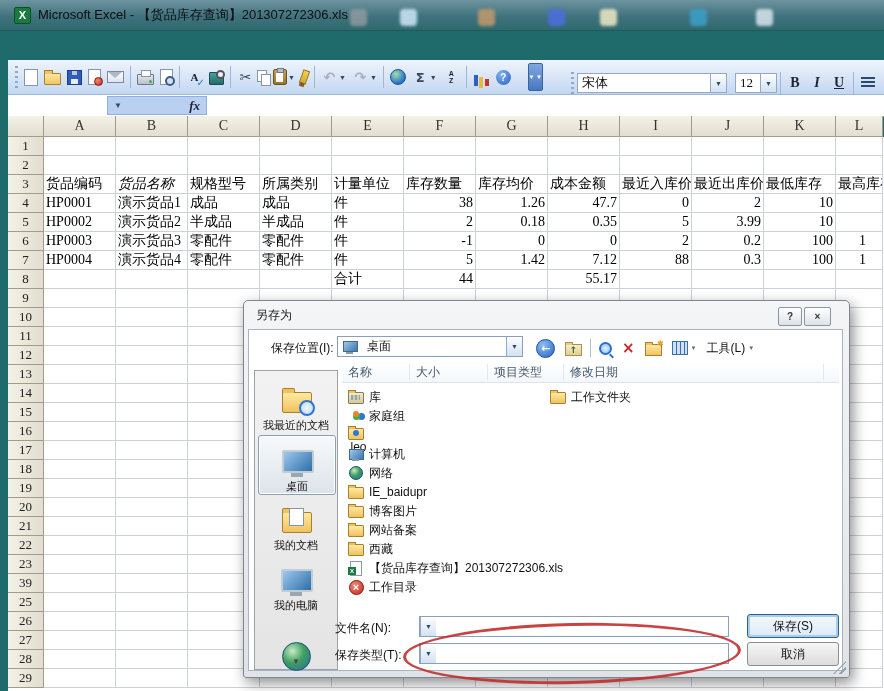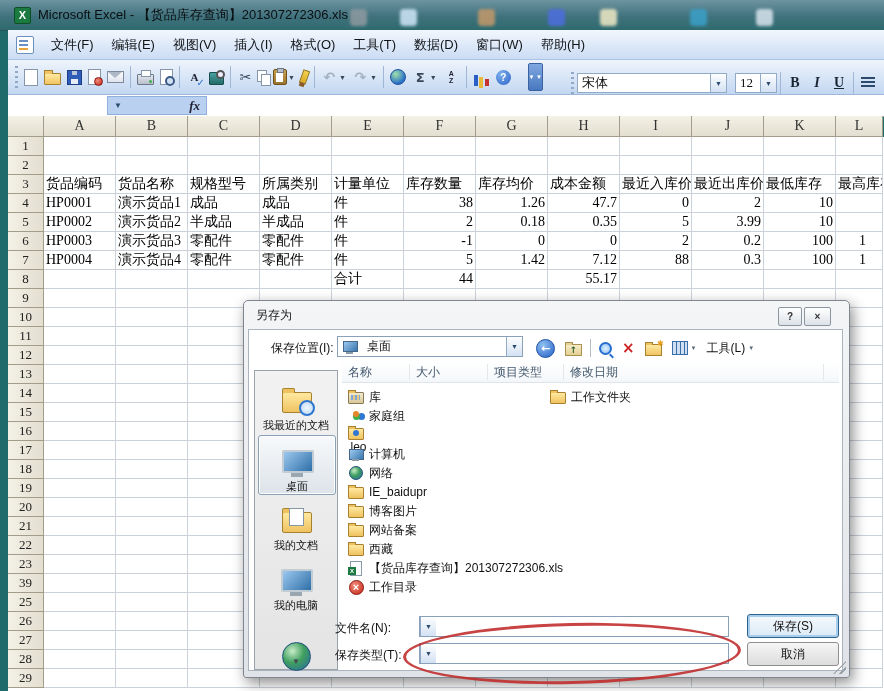--- a/index.html
+++ b/index.html
@@ -203,34 +203,20 @@
     <span class="blob" style="left:400px;background:#cfe6f8"></span>
     <span class="blob" style="left:478px;background:#c2996a"></span>
     <span class="blob" style="left:548px;background:#4d6de0"></span>
     <span class="blob" style="left:600px;background:#efe9c4"></span>
     <span class="blob" style="left:690px;background:#3aa0c8"></span>
     <span class="blob" style="left:756px;background:#d8e4ee"></span>
     <span class="xl-appicon">X</span>
     <span class="title-text">Microsoft Excel - 【货品库存查询】201307272306.xls</span>
   </div>
 
-  <div class="abs menubar">
-    <span class="mdoc"></span>
-    <span id="menuItems" style="display:flex">
-        <div class="mitem">文件(F)</div>
-        <div class="mitem">编辑(E)</div>
-        <div class="mitem">视图(V)</div>
-        <div class="mitem">插入(I)</div>
-        <div class="mitem">格式(O)</div>
-        <div class="mitem">工具(T)</div>
-        <div class="mitem">数据(D)</div>
-        <div class="mitem">窗口(W)</div>
-        <div class="mitem">帮助(H)</div>
-      </span>
-  </div>
 
   <div class="toolbar">
     <span class="tgrip"></span>
     <span id="tbStd" style="display:flex;align-items:center">
         <div class="tbi">
           <div class="ig ic-new-icon"></div>
         </div>
         <div class="tbi">
           <div class="ig ic-open-icon"></div>
         </div>
@@ -371,21 +357,21 @@
         <div class="gc" style="width: 72px;"></div>
         <div class="gc" style="width: 72px;"></div>
         <div class="gc" style="width: 72px;"></div>
         <div class="gc" style="width: 72px;"></div>
         <div class="gc" style="width: 72px;"></div>
         <div class="gc colL" style="width: 47px;"></div>
       </div>
       <div class="gr">
         <div class="rh">3</div>
         <div class="gc" style="width: 72px;">货品编码</div>
-        <div class="gc" style="width: 72px;">货品名称</div>
+        <div class="gc" style="width: 72px; font-style: italic;">货品名称</div>
         <div class="gc" style="width: 72px;">规格型号</div>
         <div class="gc" style="width: 72px;">所属类别</div>
         <div class="gc" style="width: 72px;">计量单位</div>
         <div class="gc" style="width: 72px;">库存数量</div>
         <div class="gc" style="width: 72px;">库存均价</div>
         <div class="gc" style="width: 72px;">成本金额</div>
         <div class="gc" style="width: 72px;">最近入库价</div>
         <div class="gc" style="width: 72px;">最近出库价</div>
         <div class="gc" style="width: 72px;">最低库存</div>
         <div class="gc colL" style="width: 47px;">最高库存</div>

